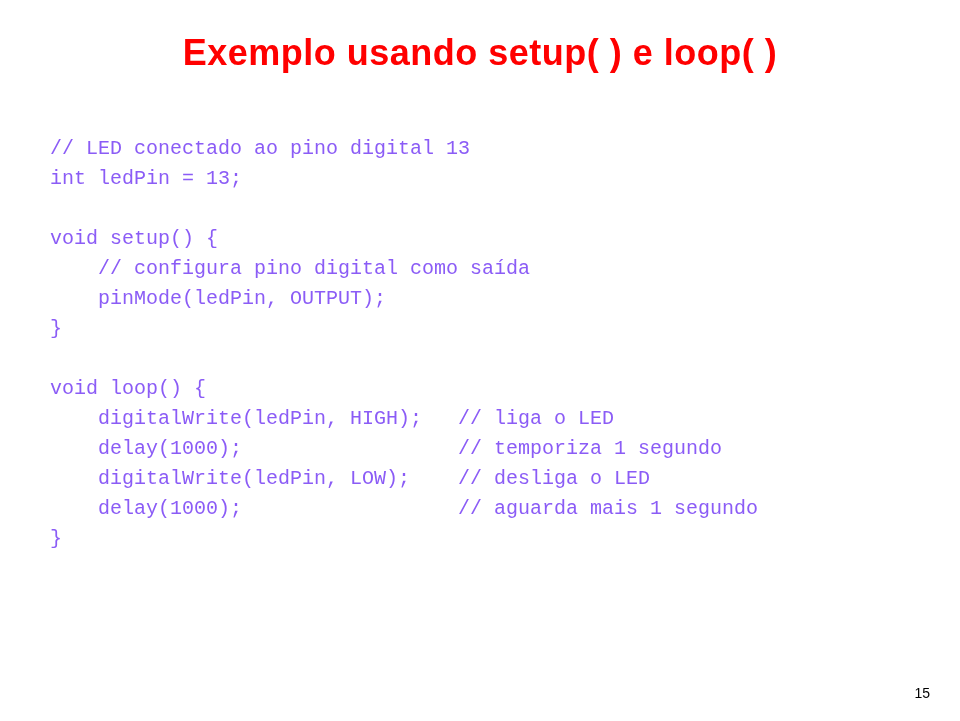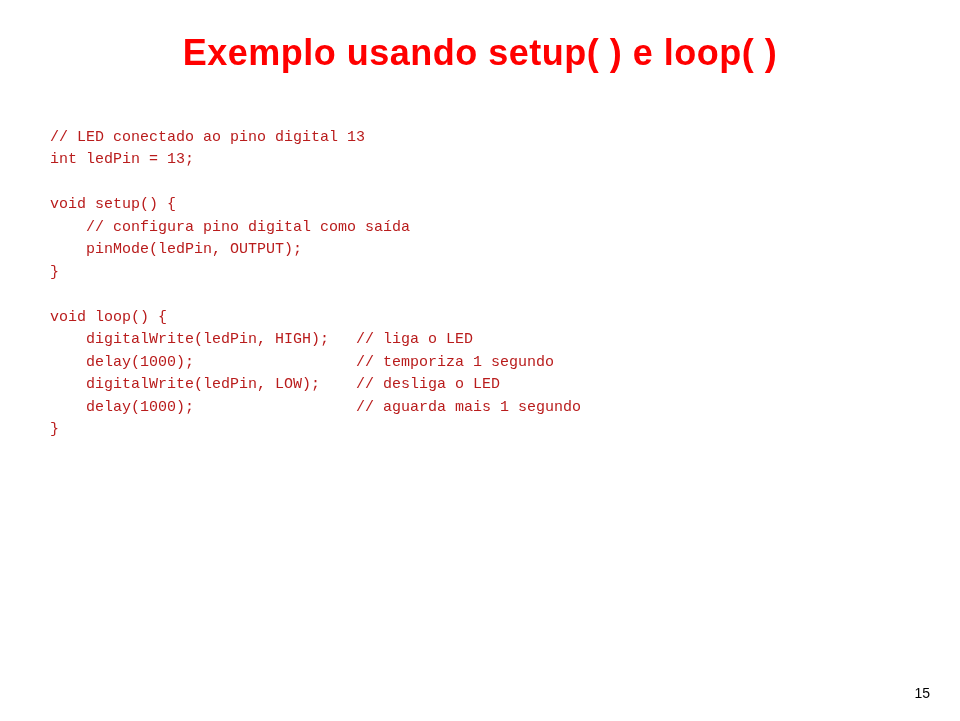--- a/index.html
+++ b/index.html
@@ -18,23 +18,23 @@
     .title {
       color: #ff0000;
       font-weight: bold;
       font-size: 36px;
       text-align: center;
       margin-bottom: 30px;
       letter-spacing: 0.5px;
     }
     .code-block {
       font-family: "Courier New", Courier, monospace;
-      font-size: 15px;
+      font-size: 20px;
       line-height: 1.5;
-      color: #b91c1c;
+      color: #8b5cf6;
       white-space: pre;
     }
     .page-number {
       position: absolute;
       bottom: 20px;
       right: 30px;
       font-size: 14px;
       color: #000000;
       font-family: Arial, Helvetica, sans-serif;
     }

